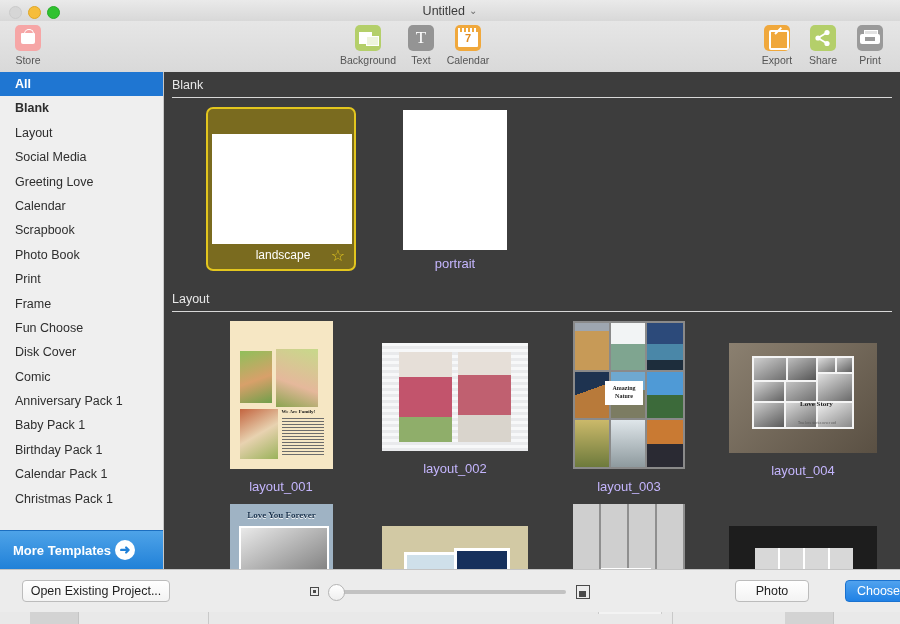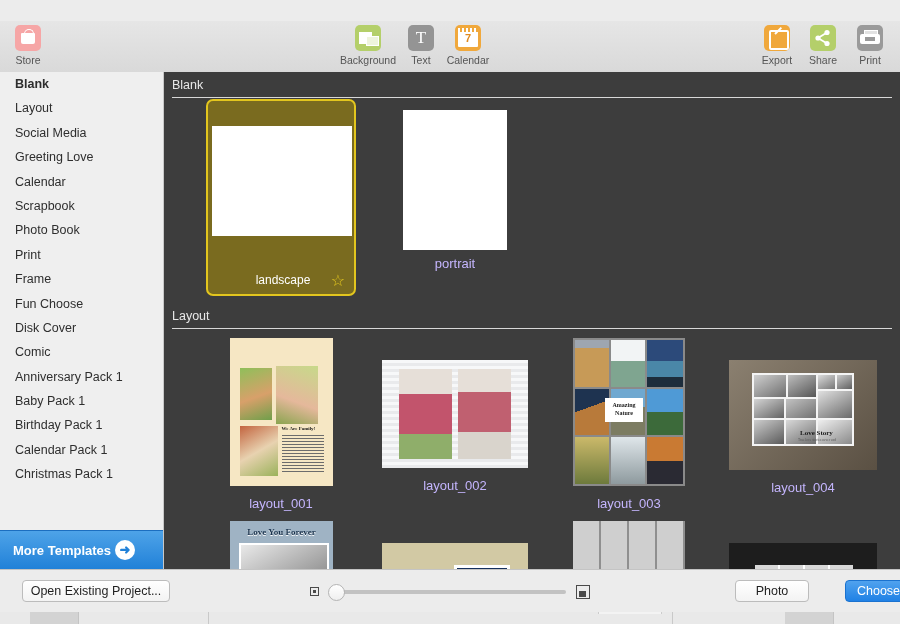--- a/index.html
+++ b/index.html
@@ -300,27 +300,27 @@
   }
   .cell-label {
     display: block;
     font-size: 13px;
     color: #c4b5fd;
     margin-top: 6px;
   }
 
   
   .blank-card {
-    width: 150px; height: 197px;
+    width: 150px; height: 164px;
     border: 2px solid #e3c61e;
     border-radius: 7px;
     background: #7a6b1f;
     position: relative;
     box-sizing: border-box;
-    margin: 0 auto;
+    margin: 8px auto;
   }
   .blank-card .page {
     position: absolute;
     left: 4px; top: 25px;
     width: 140px; height: 110px;
     background: #ffffff;
   }
   .blank-card .bc-label {
     position: absolute;
     left: 0; bottom: 7px;
@@ -446,20 +446,28 @@
 <div class="app">
 
   <div class="bg-window">
     <div class="bg-cell" style="left:30px;width:48px;"></div>
     <div class="bg-cell" style="left:785px;width:48px;"></div>
     <div class="bg-sep" style="left:208px;"></div>
     <div class="bg-sep" style="left:672px;"></div>
     <div class="bg-tab" style="left:598px;width:62px;"></div>
   </div>
 
+  <div class="titlebar">
+    <div class="traffic close"></div>
+    <div class="traffic min"></div>
+    <div class="traffic max"></div>
+    <div class="title-text">
+      <span>Untitled</span><span class="chev">⌄</span>
+    </div>
+  </div>
 
   <div class="toolbar">
 
     <div class="tool" style="left:0px;">
       <span class="glyph ic-store">
         <span class="handle"></span>
           <span class="bag"></span>
       </span>
       <span class="tlabel">Store</span>
     </div>
@@ -517,20 +525,21 @@
           <span class="slot"></span>
       </span>
       <span class="tlabel">Print</span>
     </div>
 
   </div>
 
   <div class="body-area">
 
     <div class="sidebar">
+      <div class="side-item selected"><span>All</span></div>
       <div class="side-item bold"><span>Blank</span></div>
       <div class="side-item"><span>Layout</span></div>
       <div class="side-item"><span>Social Media</span></div>
       <div class="side-item"><span>Greeting Love</span></div>
       <div class="side-item"><span>Calendar</span></div>
       <div class="side-item"><span>Scrapbook</span></div>
       <div class="side-item"><span>Photo Book</span></div>
       <div class="side-item"><span>Print</span></div>
       <div class="side-item"><span>Frame</span></div>
       <div class="side-item"><span>Fun Choose</span></div>
@@ -625,21 +634,21 @@
                 <div class="ph" style="left:2px;top:2px;width:32px;height:22px;background:linear-gradient(150deg,#cfcfcf,#6e6e6e);"></div>
                 <div class="ph" style="left:36px;top:2px;width:28px;height:22px;background:linear-gradient(150deg,#bdbdbd,#555555);"></div>
                 <div class="ph" style="left:66px;top:2px;width:17px;height:14px;background:linear-gradient(150deg,#dcdcdc,#777777);"></div>
                 <div class="ph" style="left:85px;top:2px;width:15px;height:14px;background:linear-gradient(150deg,#c9c9c9,#606060);"></div>
                 <div class="ph" style="left:2px;top:26px;width:30px;height:19px;background:linear-gradient(150deg,#d4d4d4,#636363);"></div>
                 <div class="ph" style="left:34px;top:26px;width:30px;height:19px;background:linear-gradient(150deg,#c2c2c2,#717171);"></div>
                 <div class="ph" style="left:66px;top:18px;width:34px;height:27px;background:linear-gradient(150deg,#e0e0e0,#6a6a6a);"></div>
                 <div class="ph" style="left:2px;top:47px;width:30px;height:24px;background:linear-gradient(150deg,#cdcdcd,#5a5a5a);"></div>
                 <div class="ph" style="left:34px;top:47px;width:30px;height:24px;background:linear-gradient(150deg,#d8d8d8,#6f6f6f);"></div>
                 <div class="ph" style="left:66px;top:47px;width:34px;height:24px;background:linear-gradient(150deg,#efefef,#8a8a8a);"></div>
-                <div class="cap" style="left:48px;top:56px;font-size:7px;color:#1b1b1b;">Love Story</div>
+                <div class="cap" style="left:48px;top:44px;font-size:7px;color:#1b1b1b;">Love Story</div>
                 <div class="cap" style="left:46px;top:65px;font-size:3.5px;font-weight:normal;color:#555;">True love stories never end</div>
               </div>
             </div>
           </div>
           <span class="cell-label">layout_004</span>
         </div>
 
       </div>
 
       <div class="row2">

